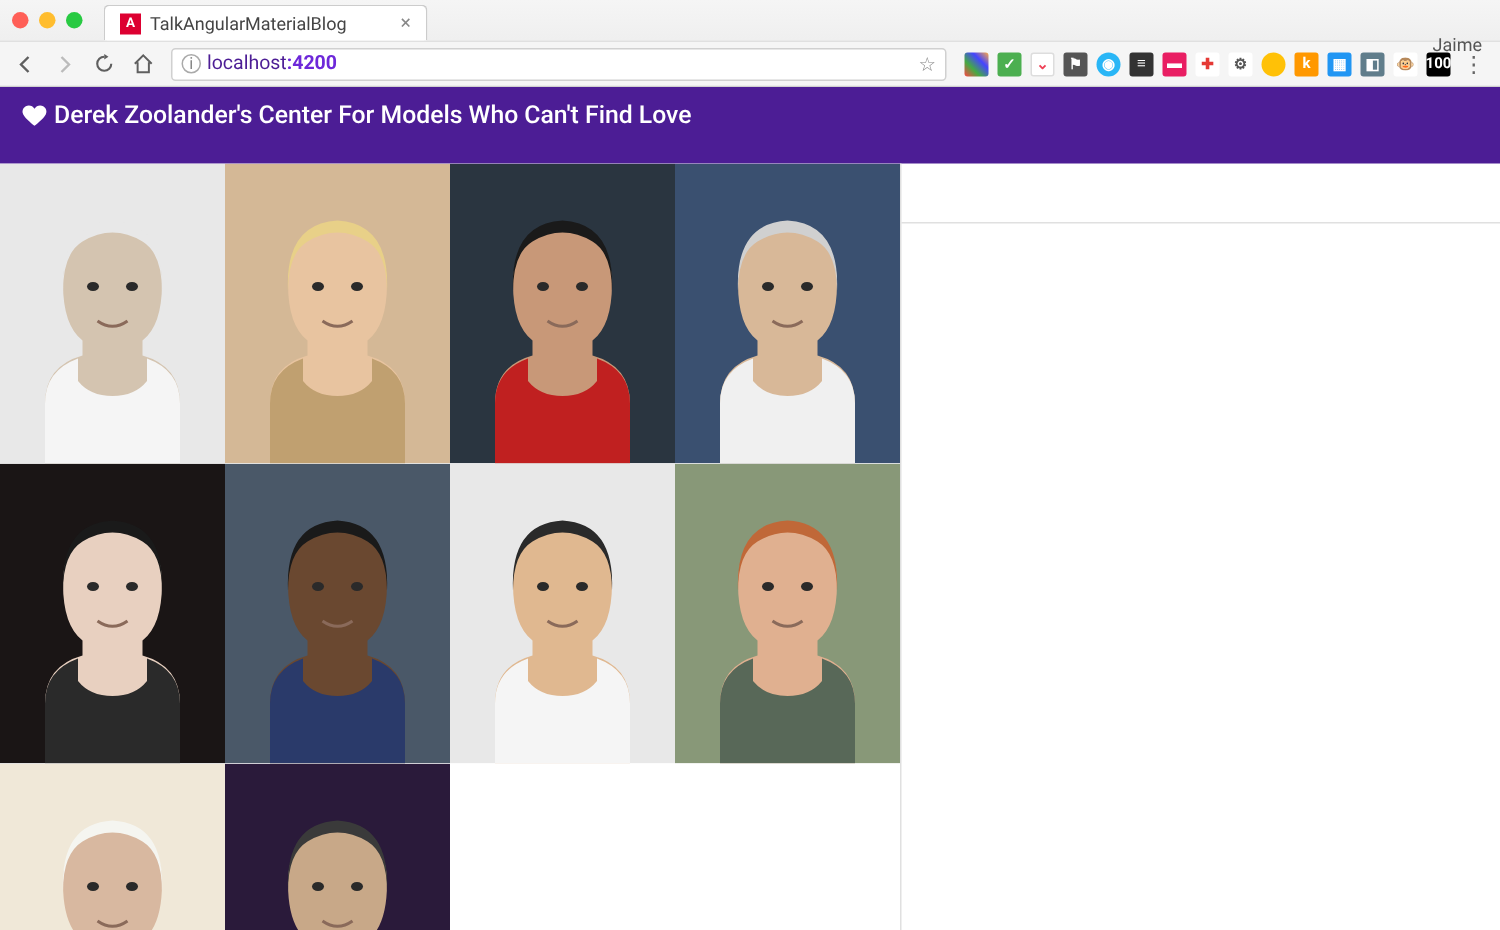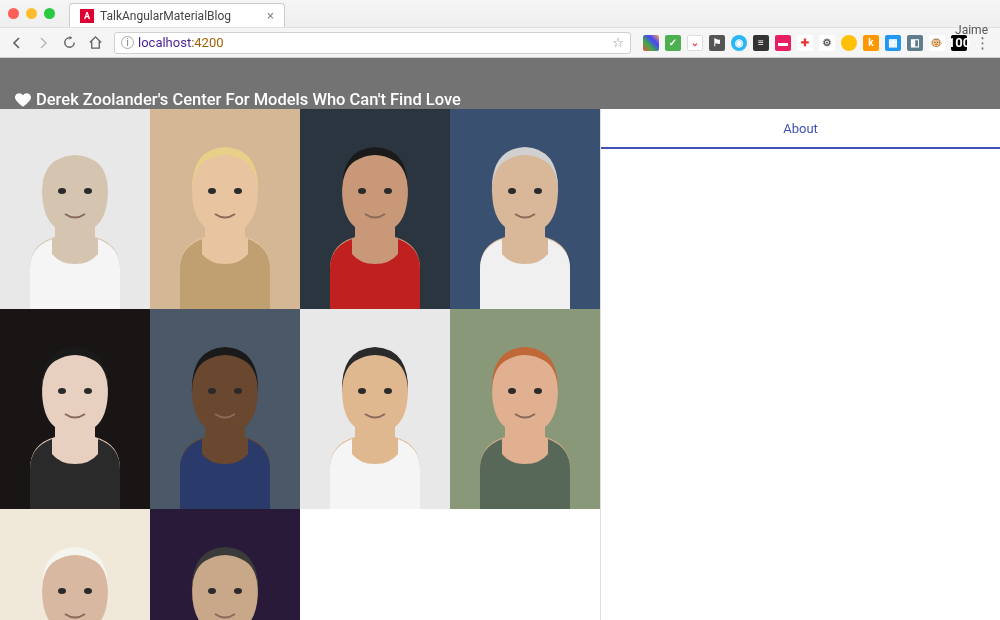--- a/index.html
+++ b/index.html
@@ -17,28 +17,28 @@
     .tab-favicon { width: 14px; height: 14px; background: #dd0031; display: flex; align-items: center; justify-content: center; color: #fff; font-size: 9px; font-weight: bold; }
     .tab-close { color: #888; font-size: 13px; margin-left: 30px; cursor: pointer; }
     .profile-name { margin-left: auto; font-size: 12px; color: #555; margin-right: 4px; margin-top: 32px; }
     
     .addr-row { display: flex; align-items: center; height: 30px; padding: 0 6px; gap: 4px; background: #f5f5f5; border-top: 1px solid #e0e0e0; }
     .nav-icon { width: 22px; height: 22px; display: flex; align-items: center; justify-content: center; color: #5f5f5f; cursor: pointer; }
     .nav-icon.disabled { color: #bbb; }
     .url-bar { flex: 1; display: flex; align-items: center; background: #fff; border: 1px solid #d0d0d0; border-radius: 3px; height: 22px; padding: 0 6px; margin: 0 4px; font-size: 13px; }
     .url-info-icon { color: #888; margin-right: 4px; font-size: 11px; border: 1px solid #aaa; border-radius: 50%; width: 13px; height: 13px; display: inline-flex; align-items: center; justify-content: center; }
     .url-host { color: #4c1d95; }
-    .url-port { color: #a16207; }
+    .url-port { color: #6d28d9; font-weight: bold; }
     .star { color: #888; margin-left: auto; }
     .ext-icons { display: flex; gap: 6px; align-items: center; padding-left: 4px; }
     .ext-icon { width: 16px; height: 16px; border-radius: 2px; display: flex; align-items: center; justify-content: center; font-size: 10px; color: #fff; font-weight: bold; }
     .menu-dots { color: #666; font-size: 15px; padding: 0 4px; cursor: pointer; }
     
     
-    .app-header { background: #737373; color: #fff; display: flex; align-items: flex-end; padding: 0 14px; height: 51px; font-size: 16.5px; font-weight: 500; }
+    .app-header { background: #4c1d95; color: #fff; display: flex; align-items: flex-start; padding: 10px 14px; height: 51px; font-size: 16.5px; font-weight: 500; }
     .heart-icon { width: 18px; height: 18px; margin-right: 4px; }
     
     .app-body { display: flex; height: calc(620px - 57px - 51px); }
     .image-grid { width: 600px; display: grid; grid-template-columns: repeat(4, 150px); grid-auto-rows: 200px; overflow: hidden; }
     .grid-cell { width: 150px; height: 200px; position: relative; overflow: hidden; }
     .grid-cell svg { width: 100%; height: 100%; display: block; }
     
     .right-panel { flex: 1; border-left: 1px solid #e0e0e0; }
     .tabs { display: flex; border-bottom: 1px solid #e0e0e0; height: 40px; }
     .tab-item { flex: 1; display: flex; align-items: center; justify-content: center; font-size: 13px; color: #666; cursor: pointer; position: relative; }
@@ -98,21 +98,21 @@
       <div class="ext-icon" style="background:#29b6f6;border-radius:50%">◉</div>
       <div class="ext-icon" style="background:#333">≡</div>
       <div class="ext-icon" style="background:#e91e63">▬</div>
       <div class="ext-icon" style="background:#fff;color:#e53935">✚</div>
       <div class="ext-icon" style="background:#fff;color:#555">⚙</div>
       <div class="ext-icon" style="background:#ffc107;border-radius:50%"></div>
       <div class="ext-icon" style="background:#ff9800">k</div>
       <div class="ext-icon" style="background:#2196f3">▦</div>
       <div class="ext-icon" style="background:#607d8b">◧</div>
       <div class="ext-icon" style="background:#fff">🐵</div>
-      <div class="ext-icon" style="background:#000000;font-size:13px">100</div>
+      <div class="ext-icon" style="background:#000000;font-size:10px">100</div>
     </div>
     <div class="menu-dots">⋮</div>
   </div>
 </div>
 
 <div class="app-header">
   <svg class="heart-icon" viewBox="0 0 24 24">
       <path fill="#fff" d="M12 21s-8-6-10-10c-2-4 1-8 5-8 2 0 4 1 5 3 1-2 3-3 5-3 4 0 7 4 5 8-2 4-10 10-10 10z"></path>
     </svg>
   <span>Derek Zoolander's Center For Models Who Can't Find Love</span>
@@ -226,16 +226,15 @@
     <path d="M42 85 Q40 40 75 38 Q110 40 108 85 Q108 60 95 52 Q85 46 75 46 Q65 46 55 52 Q42 60 42 85 Z" fill="#3a3a3a"></path>
     <path d="M30 200 L30 160 Q30 138 52 130 L52 145 Q60 155 75 155 Q90 155 98 145 L98 130 Q120 138 120 160 L120 200 Z" fill="#4a2a5a"></path>
     <ellipse cx="62" cy="82" rx="4" ry="3" fill="#2a2a2a"></ellipse>
     <ellipse cx="88" cy="82" rx="4" ry="3" fill="#2a2a2a"></ellipse>
     <path d="M65 105 Q75 112 85 105" stroke="#8a6a5a" stroke-width="2" fill="none"></path>
   </svg>
       </div>
     </div>
   <div class="right-panel">
     <div class="tabs">
-      <div class="tab-item active">About</div>
     </div>
   </div>
 </div>
 
 </body></html>

